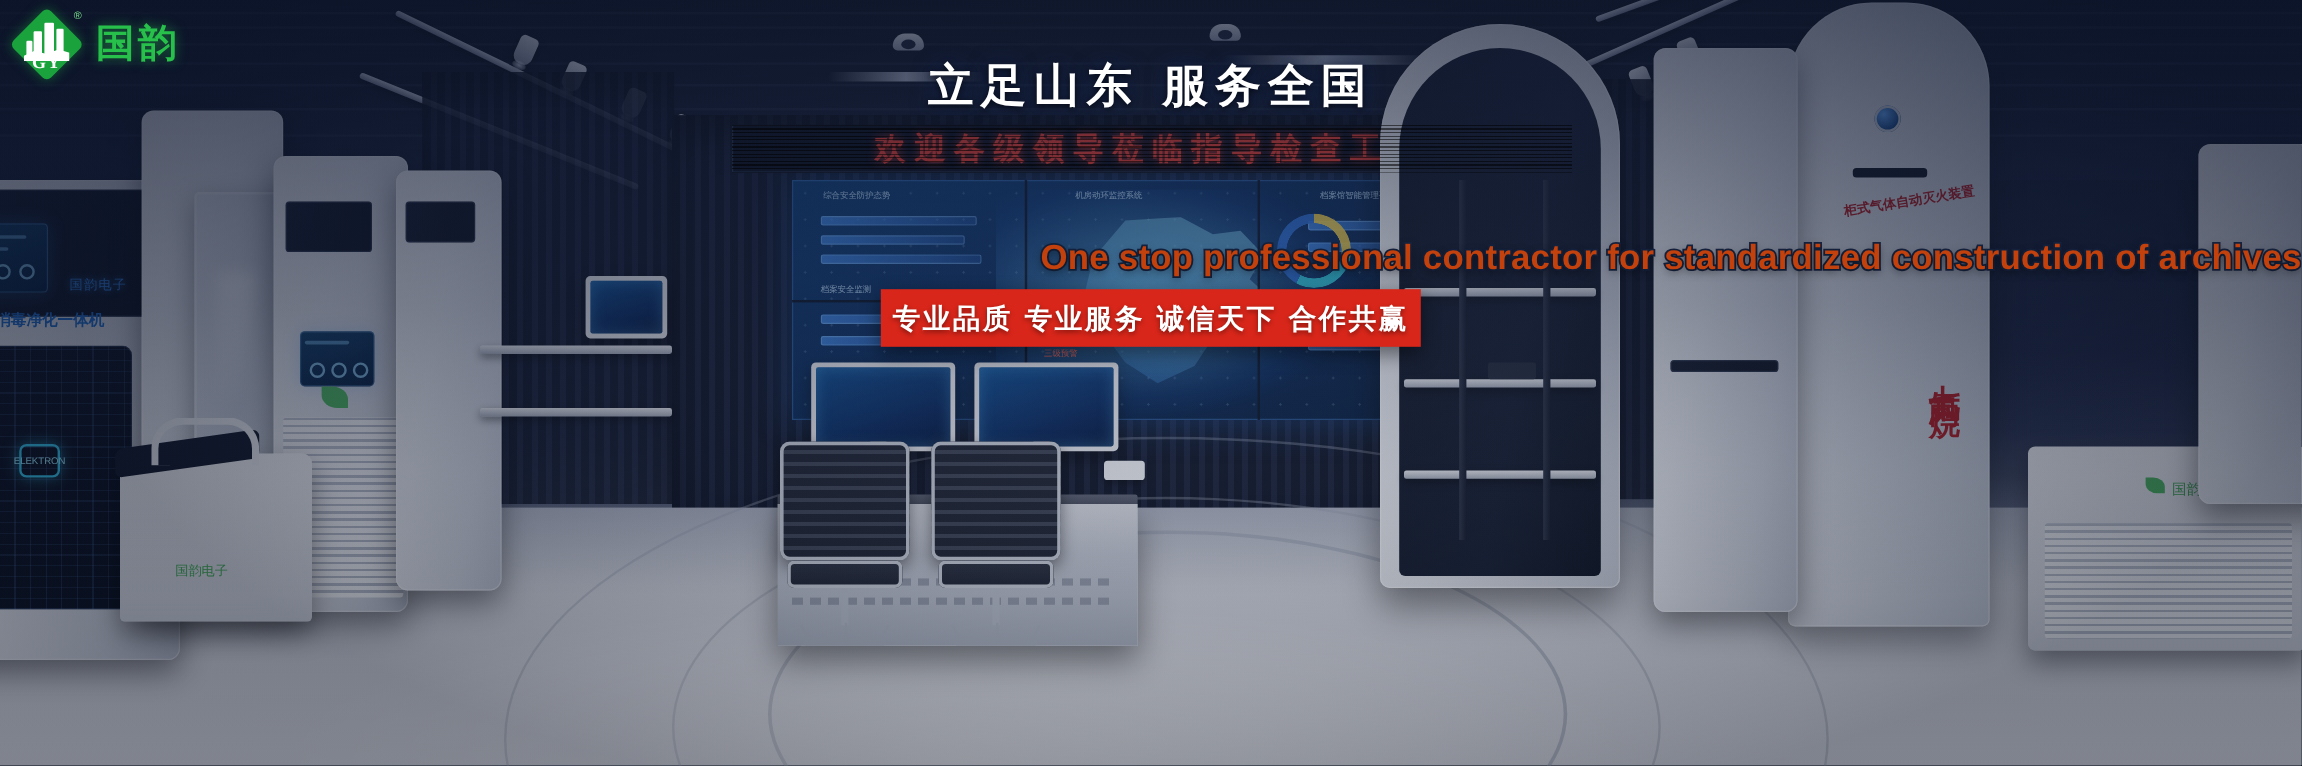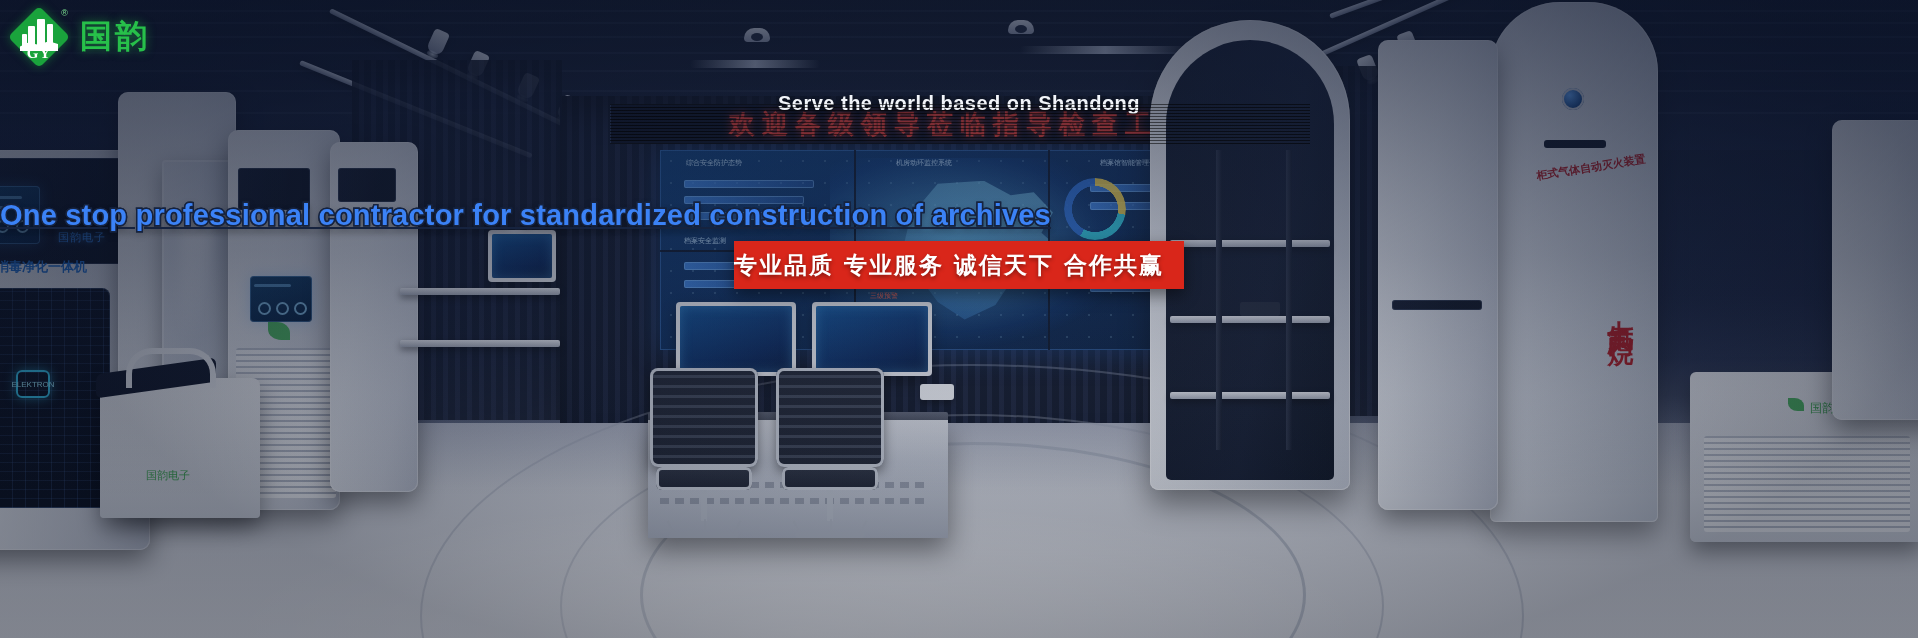--- a/index.html
+++ b/index.html
@@ -388,36 +388,35 @@
   .headline{
     position:absolute;left:0;right:0;top:126px;text-align:center;
     font-size:58px;font-weight:bold;letter-spacing:2px;
     color:#ffffff;
     font-family:"DejaVu Sans","Liberation Sans",sans-serif;
     -webkit-text-stroke:5px #16233f;
     paint-order:stroke fill;
     text-shadow:0 4px 10px rgba(0,0,0,.55);
   }
   .subline{
-    position:absolute;left:0;right:0;top:199px;text-align:left;
+    position:absolute;left:0;right:0;top:199px;text-align:right;
     font-size:29px;font-weight:bold;letter-spacing:.2px;
-    color:#3b82f6;
+    color:#c2410c;
     -webkit-text-stroke:3px #16233f;
     paint-order:stroke fill;
     text-shadow:0 3px 7px rgba(0,0,0,.5);
     white-space:nowrap;
-    text-decoration:underline;
   }
 
   .redbar{
     position:absolute;left:50%;transform:translateX(-50%);
     top:241px;width:450px;height:48px;
     background:#d9261a;
     box-shadow:0 6px 16px rgba(0,0,0,.45);
-    display:flex;align-items:center;
+    display:flex;align-items:center;justify-content:center;
   }
   .redbar span{
     color:#ffffff;font-size:23px;font-weight:bold;letter-spacing:2px;
     font-family:"DejaVu Sans","Liberation Sans",sans-serif;
     text-shadow:0 2px 4px rgba(0,0,0,.45);
   }
 </style>
 </head>
 <body>
 
@@ -614,21 +613,21 @@
         <div class="bld" style="left:29px;top:13px;width:8px;height:29px;"></div>
         <div class="bld" style="left:39px;top:18px;width:6px;height:24px;"></div>
         <div class="bld" style="left:14px;top:28px;width:5px;height:14px;"></div>
         <div class="wave"></div>
         <div class="gy">GY</div>
         <div class="reg">®</div>
       </div>
       <div class="logo-cn">国韵</div>
     </div>
 
-    <div class="slogan-en">Serve the world based on Shandong</div>
+    <div class="slogan-cn">立足山东 服务全国</div>
 
     <div class="subline">One stop professional contractor for standardized construction of archives</div>
 
     <div class="redbar">
       <span>专业品质  专业服务  诚信天下  合作共赢</span>
     </div>
 
   </div>
 </div>
 

